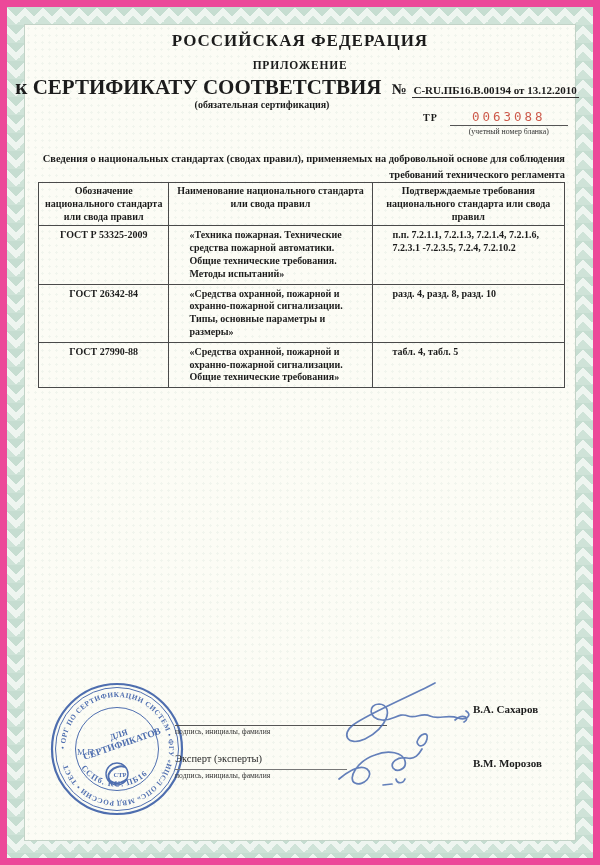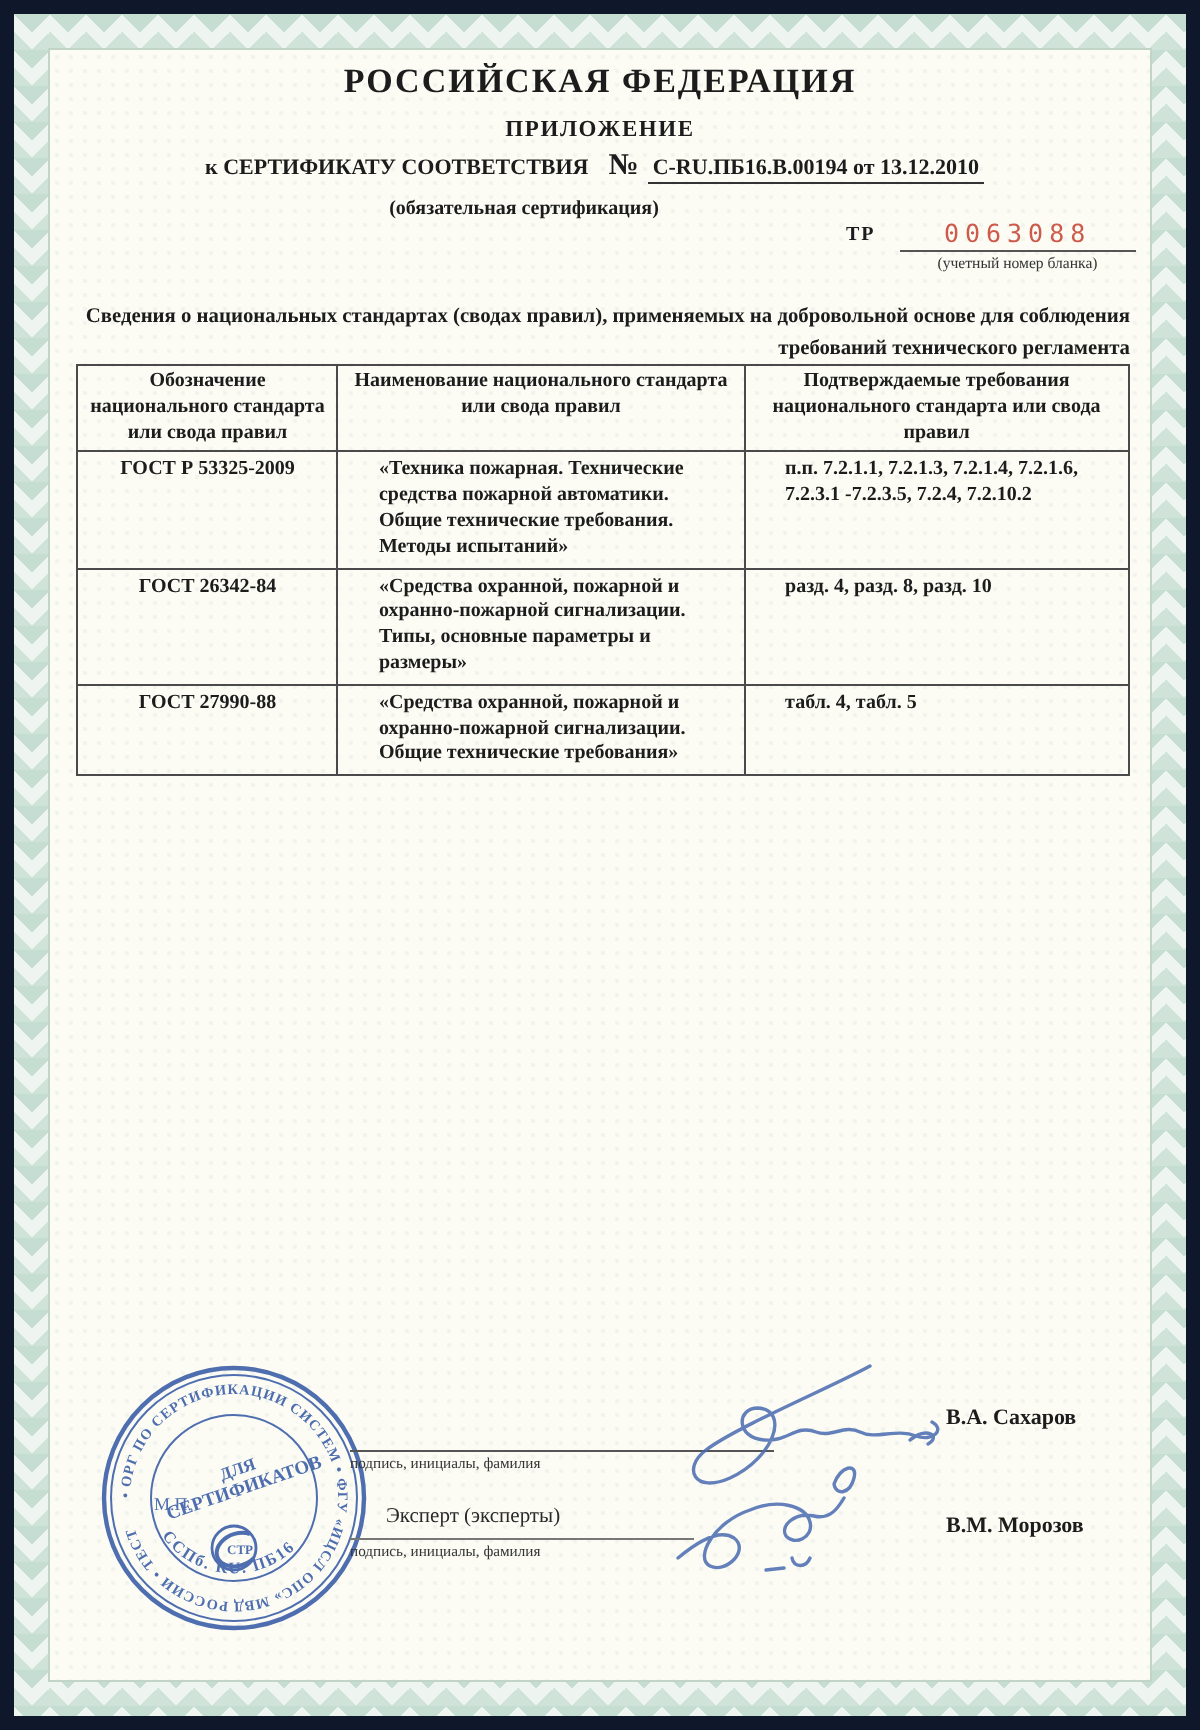--- a/index.html
+++ b/index.html
@@ -4,21 +4,21 @@
 <style>
   * { margin: 0; padding: 0; box-sizing: border-box; }
   html, body { background: #ffffff; }
   body {
     font-family: "Liberation Serif", serif;
     color: #1c1c1c;
     width: 600px; height: 865px;
     position: relative;
     overflow: hidden;
   }
-  .page { position: absolute; inset: 0; background: #0f172a; }
+  .page { position: absolute; inset: 0; background: #ec4899; }
 
   
   .border-frame {
     position: absolute; inset: 7px;
     background-color: #eef5f0;
     background-image:
       linear-gradient(135deg, #c6ddd1 25%, transparent 25%),
       linear-gradient(225deg, #c6ddd1 25%, transparent 25%),
       linear-gradient(45deg,  #cfe3d8 25%, transparent 25%),
       linear-gradient(315deg, #cfe3d8 25%, transparent 25%);
@@ -42,21 +42,21 @@
   }
   .h-annex {
     position: absolute; top: 34px; left: 0; right: 0;
     text-align: center; font-size: 11.5px; font-weight: bold; letter-spacing: 0.8px;
   }
   .h-certline {
     position: absolute; top: 50px; left: 0; right: 6px;
     display: flex; justify-content: center; align-items: baseline;
     white-space: nowrap;
   }
-  .cert-title { font-size: 11px; font-weight: bold; }
+  .cert-title { font-size: 21px; font-weight: bold; }
   .no-sign { font-size: 15px; font-weight: bold; margin-left: 10px; }
   .cert-number {
     font-size: 11px; font-weight: bold; margin-left: 5px;
     border-bottom: 1px solid #333; padding: 0 2px 1px 2px;
   }
   .h-mandatory {
     position: absolute; top: 74px; left: 0; right: 0;
     text-align: center; font-size: 10px; font-weight: bold;
     transform: translateX(-38px);
   }
@@ -91,21 +91,21 @@
   .col-standard { width: 137px; text-align: center; }
   .col-name { width: 216px; text-align: left; }
   .col-req { width: 206px; text-align: left; }
 
   .sig-area { position: absolute; left: 0; top: 648px; right: 0; height: 168px; }
 
   .roles { position: absolute; left: 150px; top: 8px; font-size: 10.5px; line-height: 1.18; color: #2a2a2a; }
   .role-line-3 { word-spacing: 5px; }
   .underline-1 { position: absolute; left: 150px; top: 52px; width: 212px; border-top: 1px solid #555; }
   .caption-1 { position: absolute; left: 150px; top: 54px; font-size: 7.6px; color: #333; }
-  .expert-role { position: absolute; left: 168px; top: 80px; font-size: 10.5px; color: #2a2a2a; }
+  .expert-role { position: absolute; left: 150px; top: 80px; font-size: 10.5px; color: #2a2a2a; }
   .underline-2 { position: absolute; left: 150px; top: 96px; width: 172px; border-top: 1px solid #777; }
   .caption-2 { position: absolute; left: 150px; top: 98px; font-size: 7.6px; color: #333; }
 
   .name-1 { position: absolute; left: 448px; top: 30px; font-size: 11px; font-weight: bold; }
   .name-2 { position: absolute; left: 448px; top: 84px; font-size: 11px; font-weight: bold; }
 
   .stamp-svg { position: absolute; left: 22px; top: 6px; opacity: 0.9; }
   .sign-svg { position: absolute; left: 292px; top: -4px; }
 </style>
 </head>

